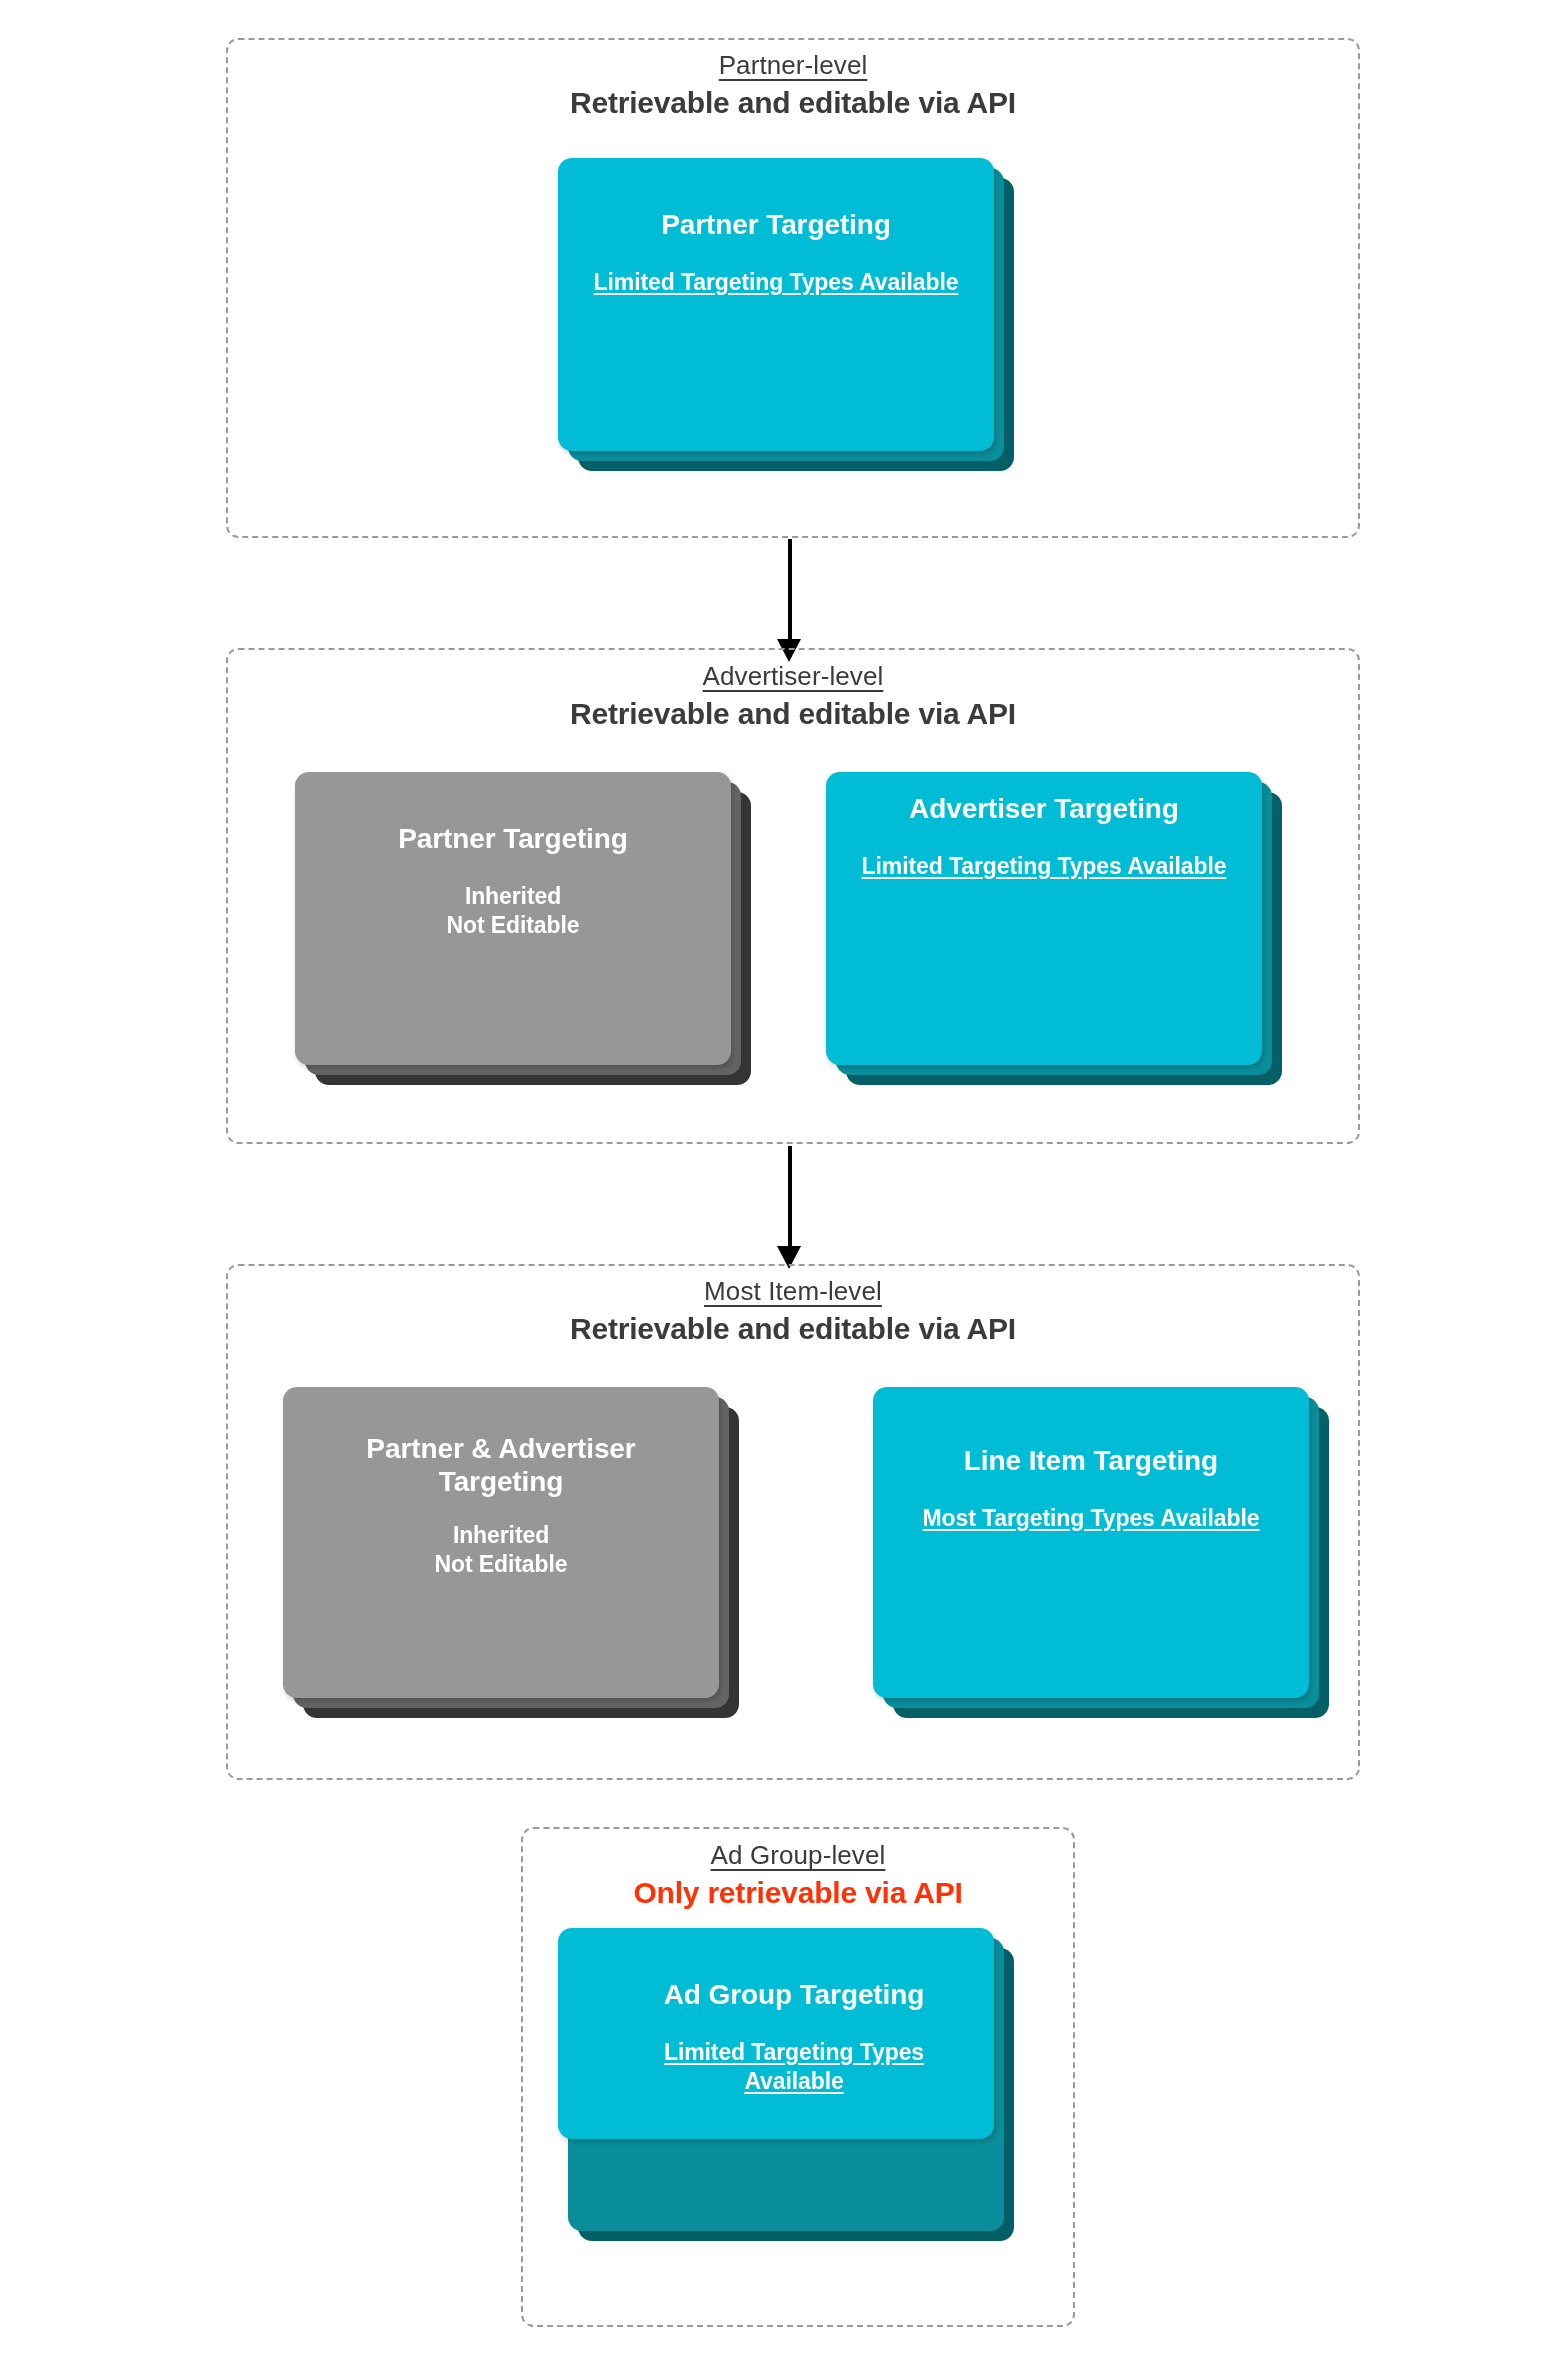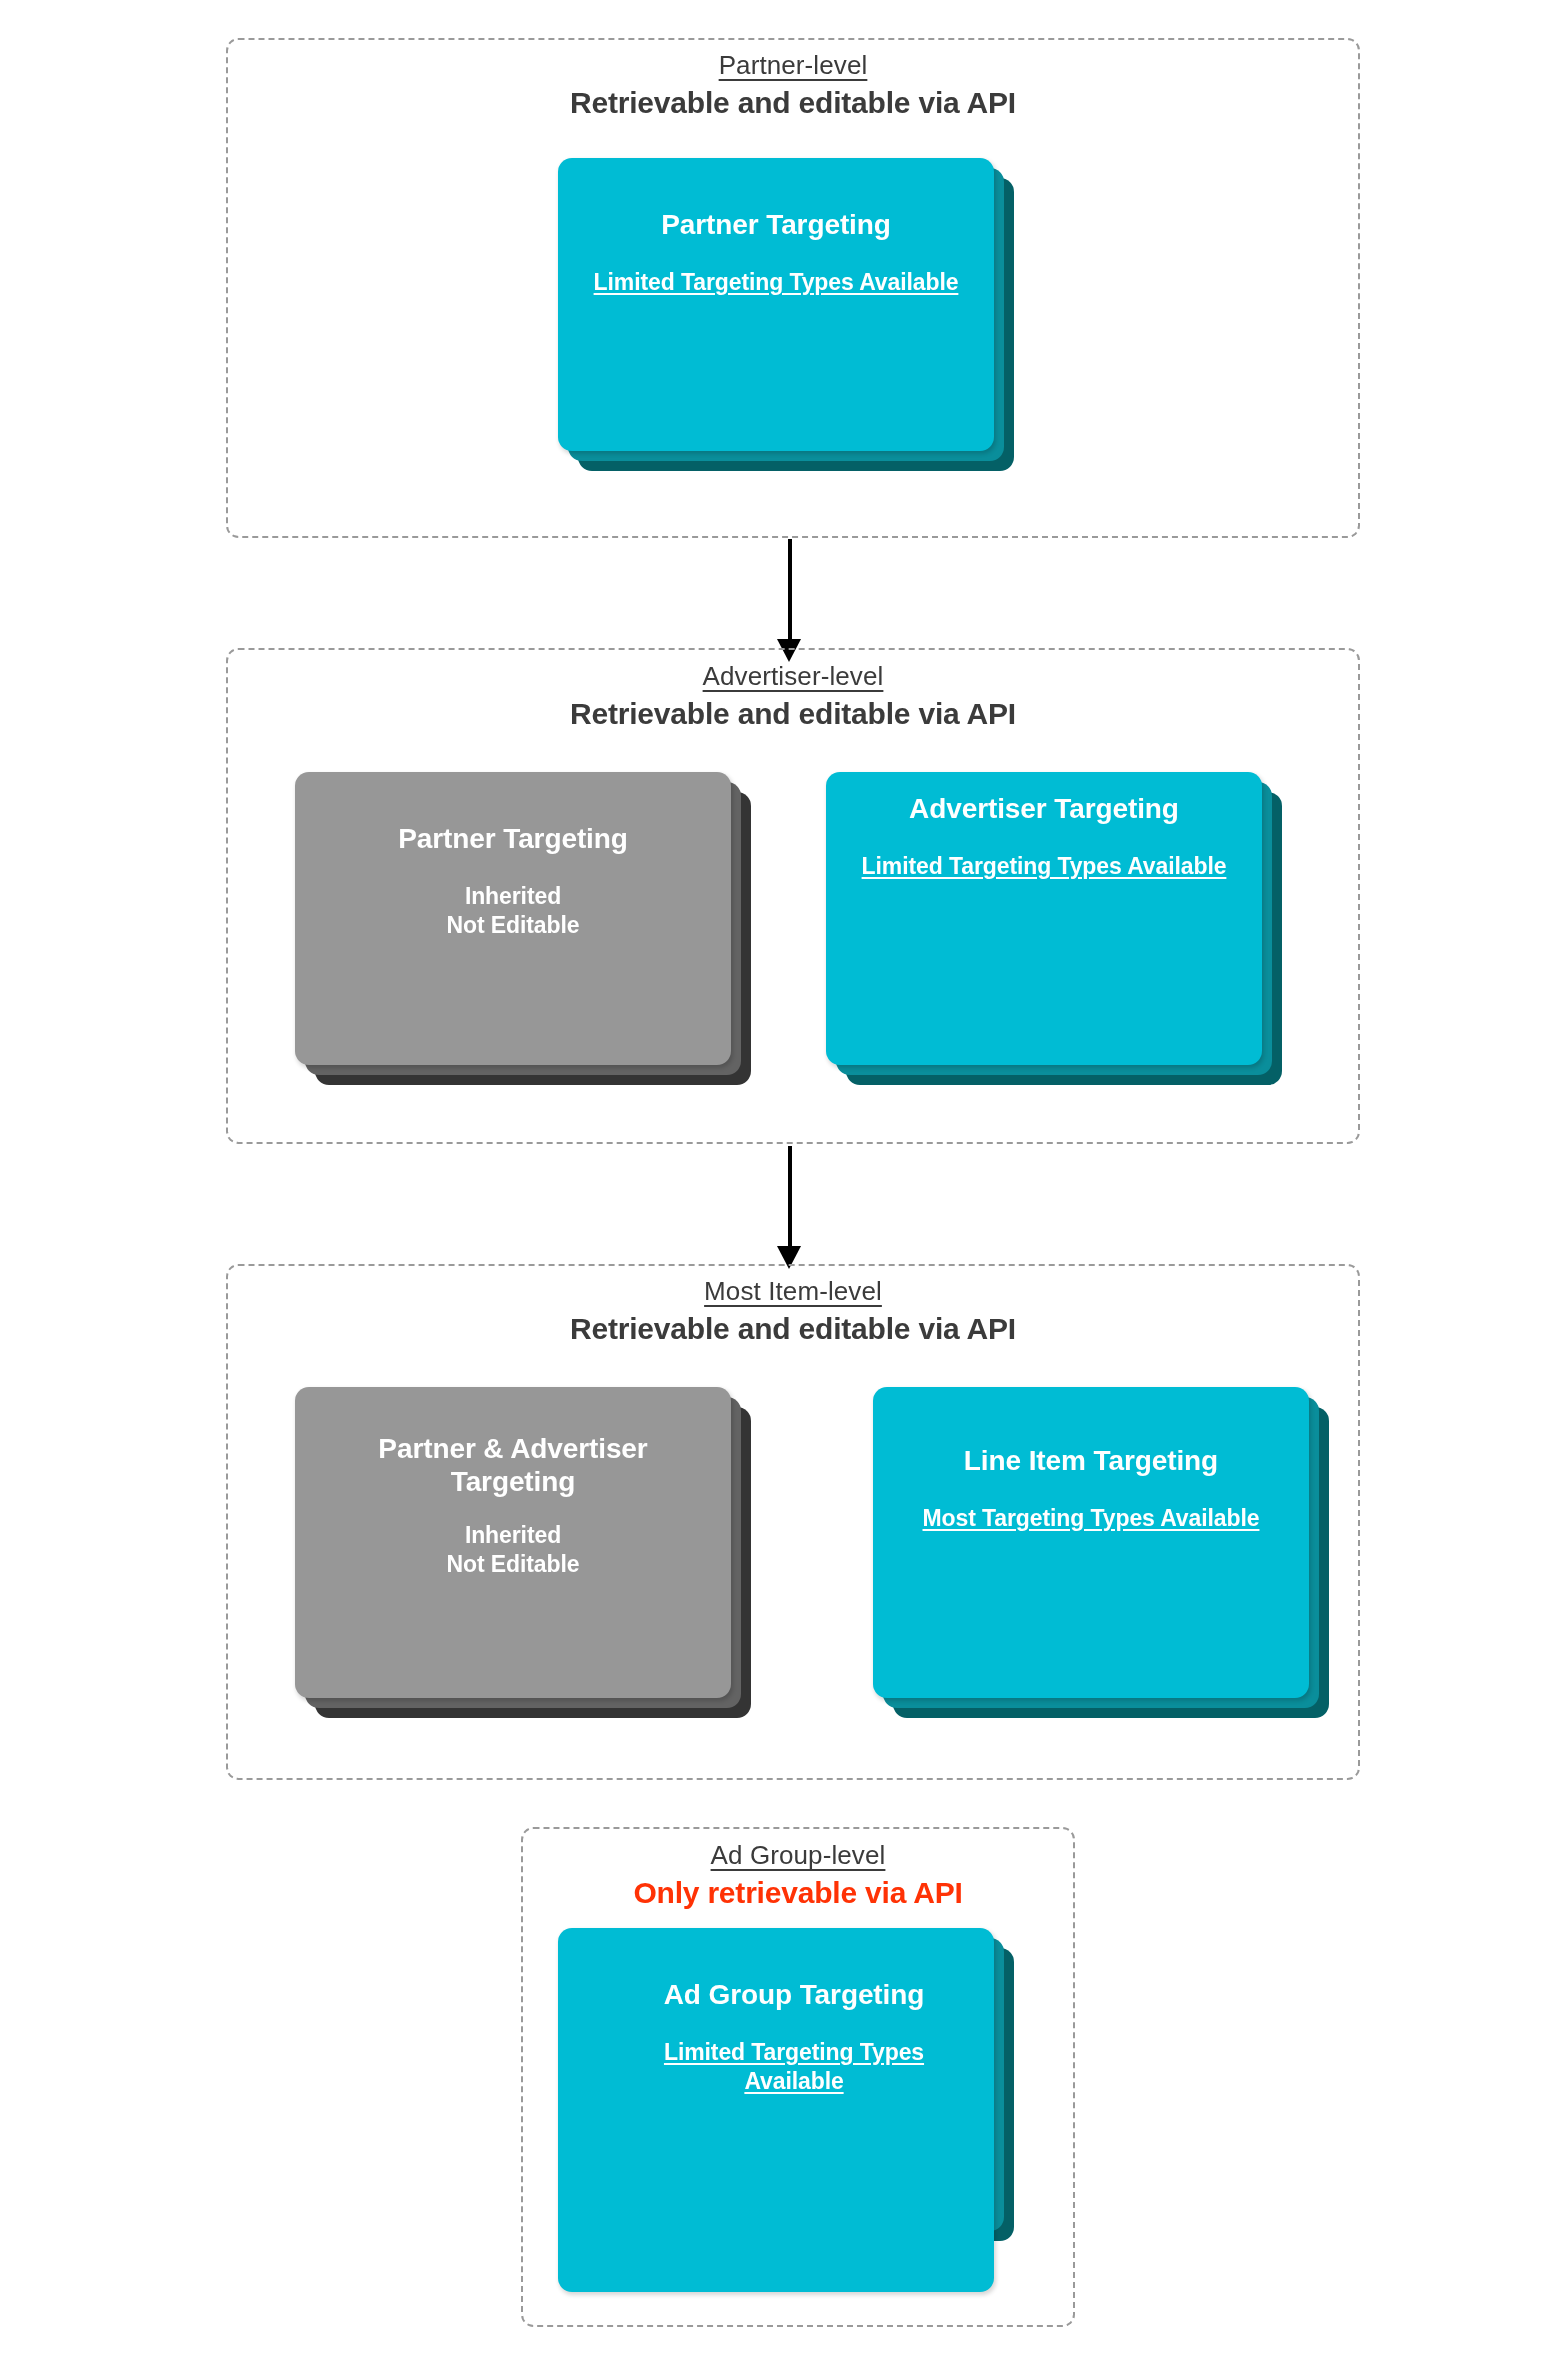--- a/index.html
+++ b/index.html
@@ -197,21 +197,21 @@
     <div class="head" style="top:100px;"></div>
   </div>
 
   <div class="level-box" style="left:226px; top:1264px; width:1134px; height:516px;"></div>
 
   <div class="level-head" style="left:226px; top:1276px; width:1134px;">
     <span class="level-title">Most Item-level</span>
     <span class="level-sub">Retrievable and editable via API</span>
   </div>
 
-  <div class="card-stack gray" style="left:295px; top:1387px; width:397px; height:330px;">
+  <div class="card-stack gray" style="left:283px; top:1387px; width:397px; height:330px;">
     <div class="card-layer back" style="width:436px; height:311px;"></div>
     <div class="card-layer mid" style="width:436px; height:311px;"></div>
     <div class="card-layer front" style="width:436px; height:311px; padding-top:45px;">
       <div class="card-title" style="width:72%;">Partner &amp; Advertiser Targeting</div>
       <div class="card-note" style="margin-top:23px; white-space:pre-line;">Inherited
 Not Editable</div>
     </div>
   </div>
 
   <div class="card-stack cyan" style="left:826px; top:1387px; width:455px; height:398px;margin-left:47px;">
@@ -226,20 +226,20 @@
   <div class="level-box" style="left:521px; top:1827px; width:554px; height:500px;"></div>
 
   <div class="level-head" style="left:521px; top:1840px; width:554px;">
     <span class="level-title">Ad Group-level</span>
     <span class="level-sub alert">Only retrievable via API</span>
   </div>
 
   <div class="card-stack cyan" style="left:558px; top:1928px; width:455px; height:313px;">
     <div class="card-layer back" style="width:436px; height:293px;"></div>
     <div class="card-layer mid" style="width:436px; height:293px;"></div>
-    <div class="card-layer front" style="width:436px; height:364px; padding-top:50px;padding-left:36px;">
+    <div class="card-layer front" style="width:436px; height:211px; padding-top:50px;padding-left:36px;">
       <div class="card-title">Ad Group Targeting</div>
       <div class="card-note underlined" style="margin-top:27px;">Limited Targeting Types Available</div>
     </div>
   </div>
 
 </div>
 
 
 </body></html>

